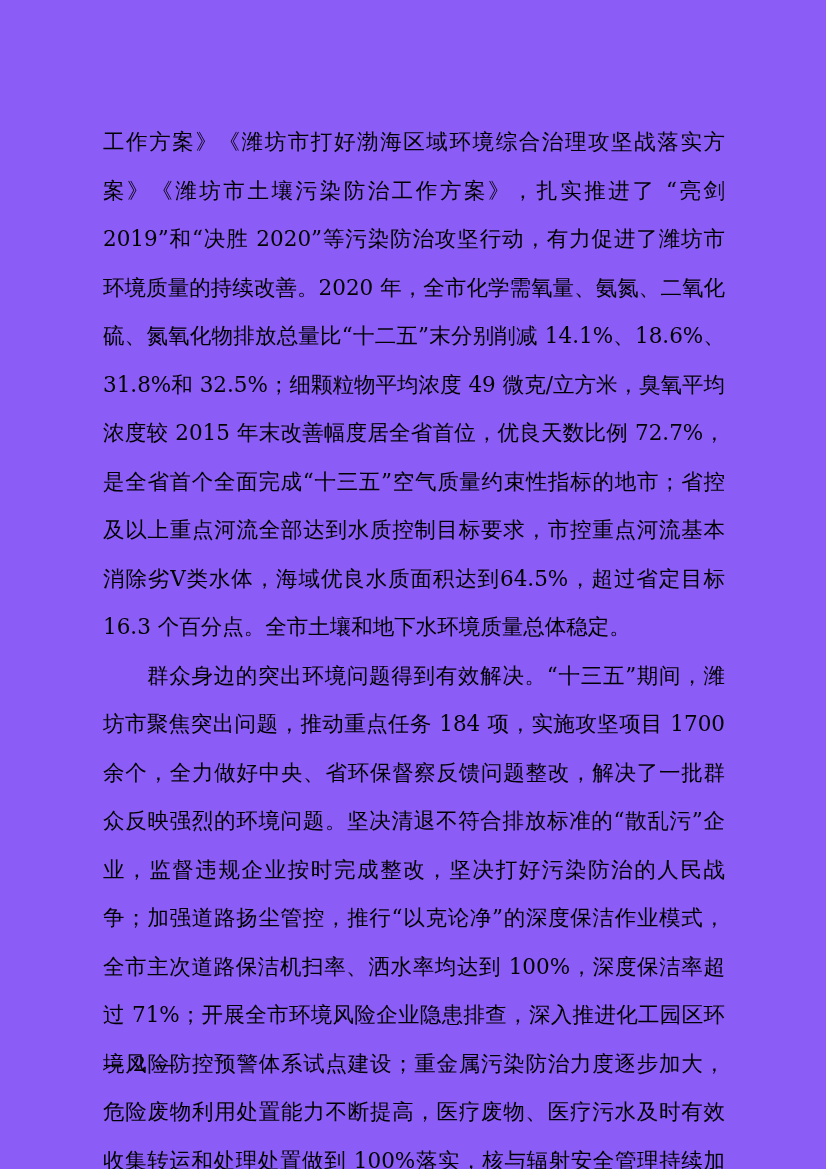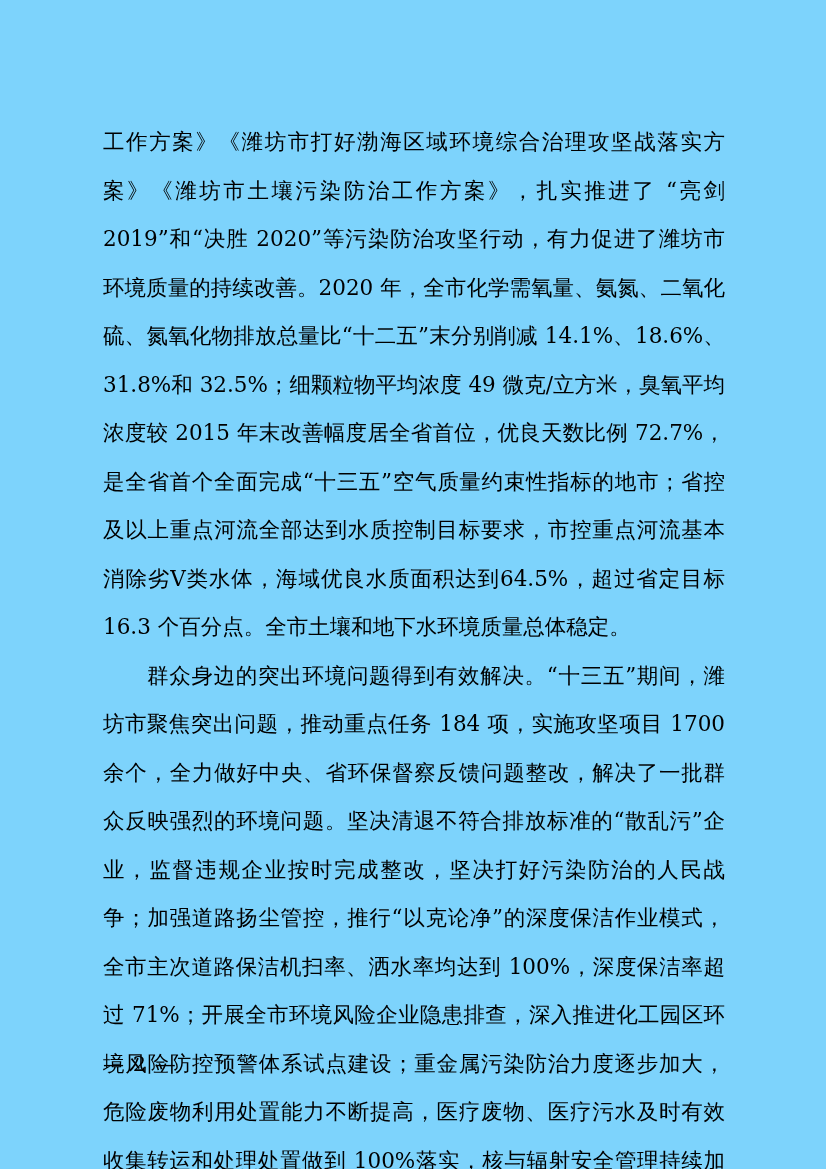--- a/index.html
+++ b/index.html
@@ -4,21 +4,21 @@
 <style>
   html, body {
     margin: 0;
     padding: 0;
     background: #ffffff;
   }
   .page {
     position: relative;
     width: 826px;
     height: 1169px;
-    background: #7dd3fc;
+    background: #8b5cf6;
     margin: 0 auto;
     overflow: hidden;
     box-sizing: border-box;
   }
   .content {
     position: absolute;
     left: 103px;
     top: 118px;
     width: 622px;
   }

